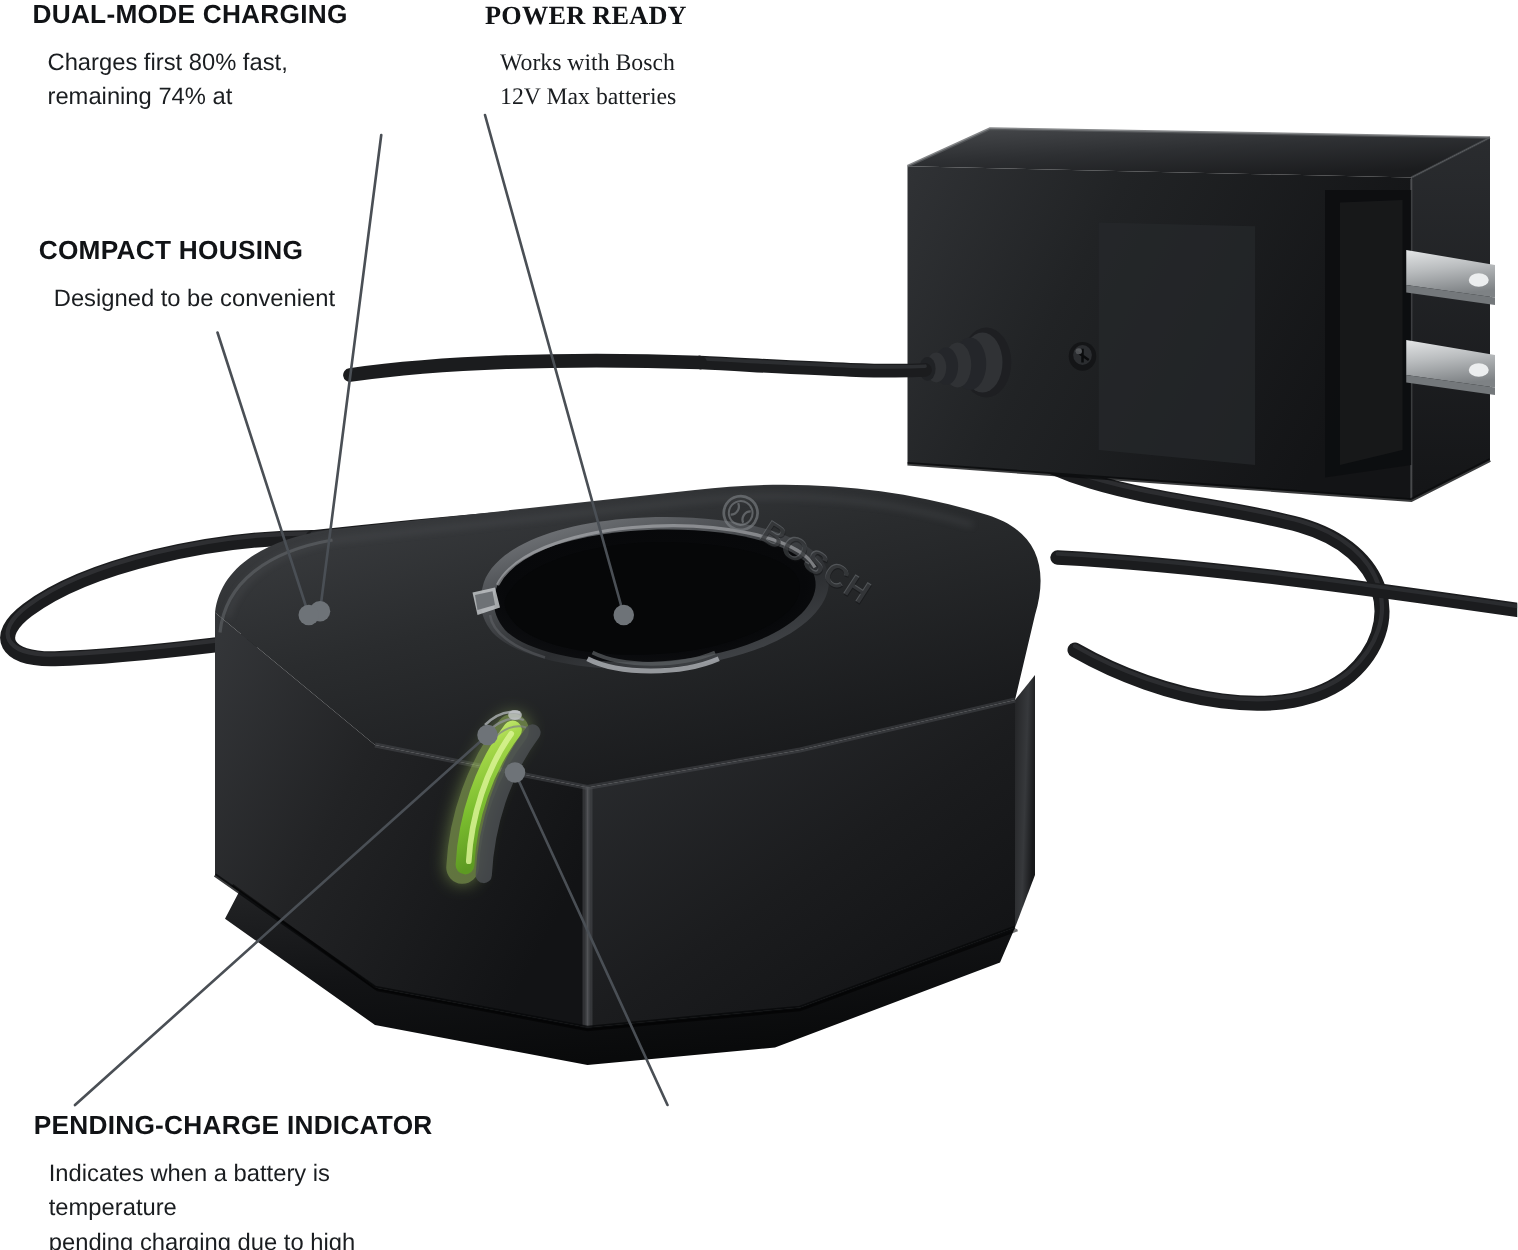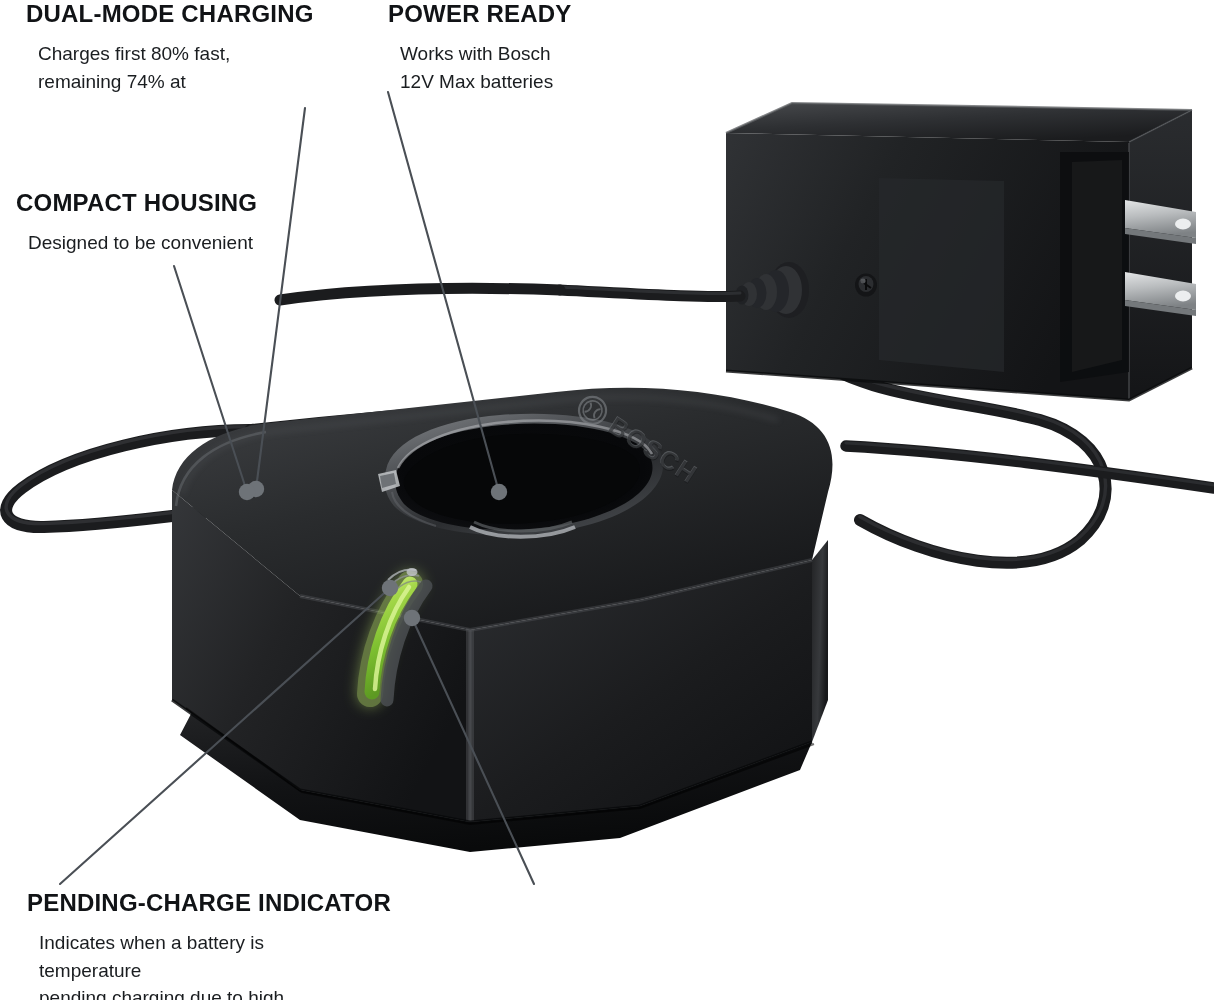--- a/index.html
+++ b/index.html
@@ -13,40 +13,40 @@
   }
   #page {
     position: relative;
     width: 1214px; height: 1000px;
     background: #ffffff;
   }
 
   
   .callout { position: absolute; }
   .callout .c-title {
-    font-size: 24px;
+    font-size: 21px;
     font-weight: bold;
     letter-spacing: 0.2px;
     color: #111316;
     line-height: 1.18;
     margin: 0 0 3px 0;
     white-space: nowrap;
   }
   .callout .c-body {
     font-size: 19px;
     font-weight: 400;
     color: #1a1d20;
     line-height: 1.45;
     margin: 12px;
   }
   .callout .c-body .ln { display: block; white-space: nowrap; }
 
   #callout-dual-mode     { left: 26px;  top: 0px;   }
-  #callout-power-ready   { left: 388px; top: 0px;   }
-  #callout-compact       { left: 16px;  top: 189px; }
+  #callout-power-ready   { left: 388px; top: 0px; font-family: Liberation Serif, serif;   }
+  #callout-compact       { left: 31px;  top: 189px; }
   #callout-pending       { left: 27px;  top: 889px; }
   #callout-battery       { left: 515px; top: 889px; }
 
   
   #art { position: absolute; left: 0; top: 0; width: 1214px; height: 1000px; }
 </style>
 </head>
 <body>
 
 <div id="page">

